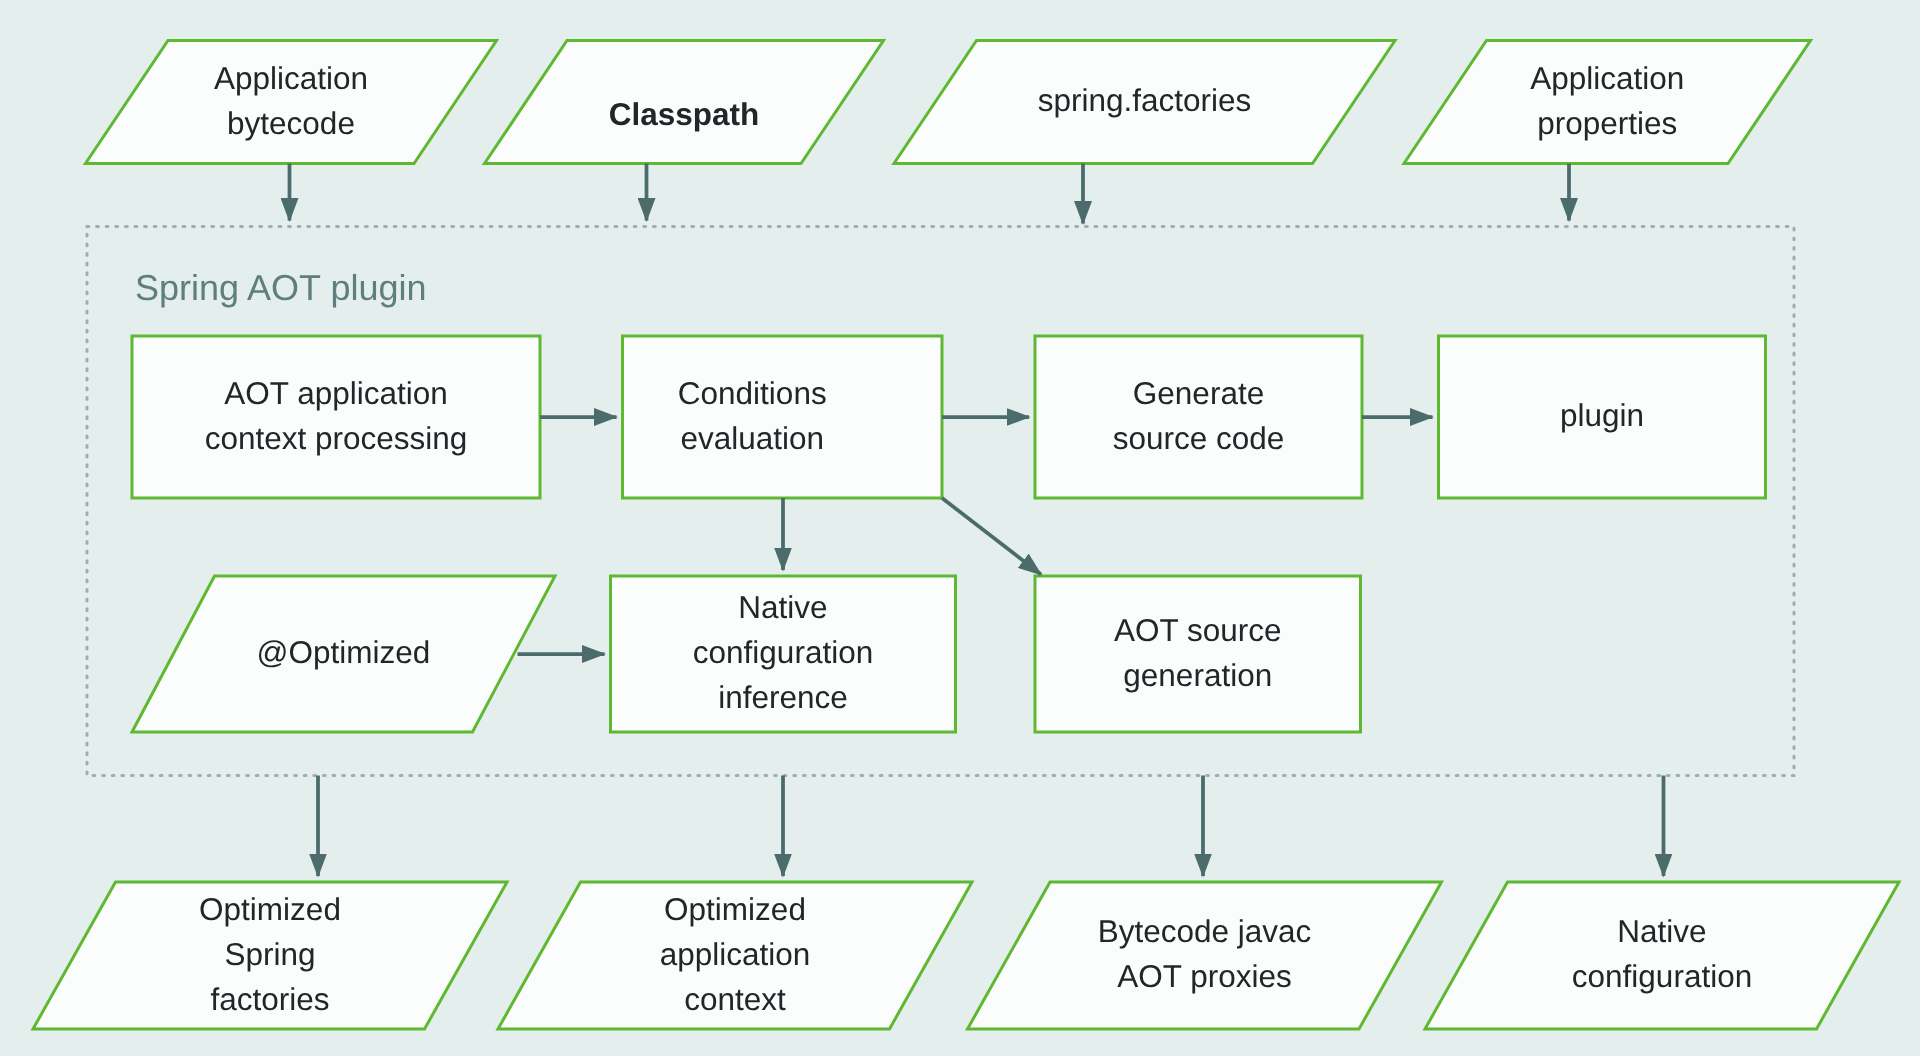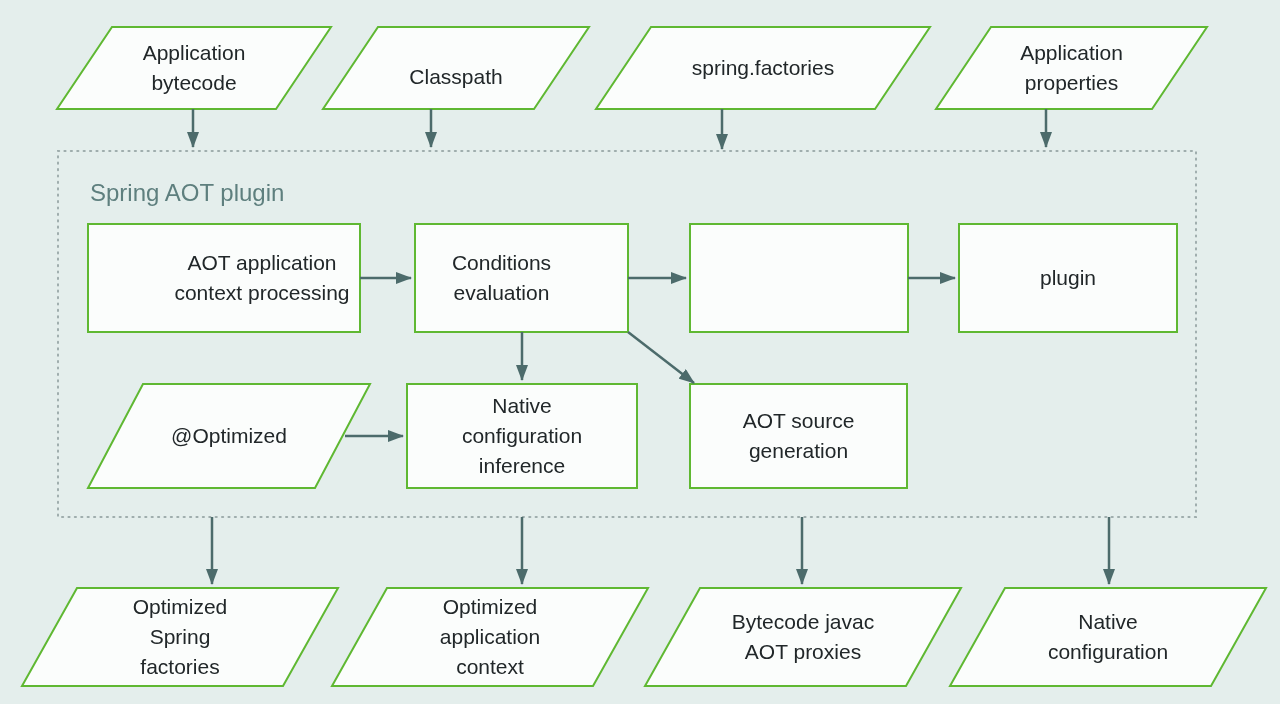--- a/index.html
+++ b/index.html
@@ -84,29 +84,31 @@
     <path class="flow" d="M212,517 V584" marker-end="url(#ah)"></path>
     <path class="flow" d="M522,517 V584" marker-end="url(#ah)"></path>
     <path class="flow" d="M802,517 V584" marker-end="url(#ah)"></path>
     <path class="flow" d="M1109,517 V584" marker-end="url(#ah)"></path>
   </svg>
 
   <div class="frame-lbl" style="left:90px; top:181px;">Spring AOT plugin</div>
 
   <div class="lbl" style="left:57px;  top:27px; width:274px; height:82px;">Application
 bytecode</div>
-  <div class="lbl" style="left:323px; top:27px; width:266px; height:100px;">Classpath</div>
+  <div class="lbl" style="left:323px; top:27px; width:266px; height:100px;font-weight:bold;">Classpath</div>
   <div class="lbl" style="left:596px; top:27px; width:334px; height:82px;">spring.factories</div>
   <div class="lbl" style="left:936px; top:27px; width:271px; height:82px;">Application
 properties</div>
 
-  <div class="lbl" style="left:88px;  top:224px; width:272px; height:108px;padding-left:38px;">AOT application
+  <div class="lbl" style="left:88px;  top:224px; width:272px; height:108px;">AOT application
 context processing</div>
   <div class="lbl" style="left:415px; top:224px; width:173px; height:108px;border-radius:26px;">Conditions
 evaluation</div>
+  <div class="lbl" style="left:690px; top:224px; width:218px; height:108px;">Generate
+source code</div>
   <div class="lbl" style="left:959px; top:224px; width:218px; height:108px;">plugin</div>
 
   <div class="lbl" style="left:88px;  top:384px; width:282px; height:104px;">@Optimized</div>
   <div class="lbl" style="left:407px; top:384px; width:230px; height:104px;">Native
 configuration
 inference</div>
   <div class="lbl" style="left:690px; top:384px; width:217px; height:104px;">AOT source
 generation</div>
 
   <div class="lbl" style="left:22px;  top:588px; width:316px; height:98px;">Optimized

